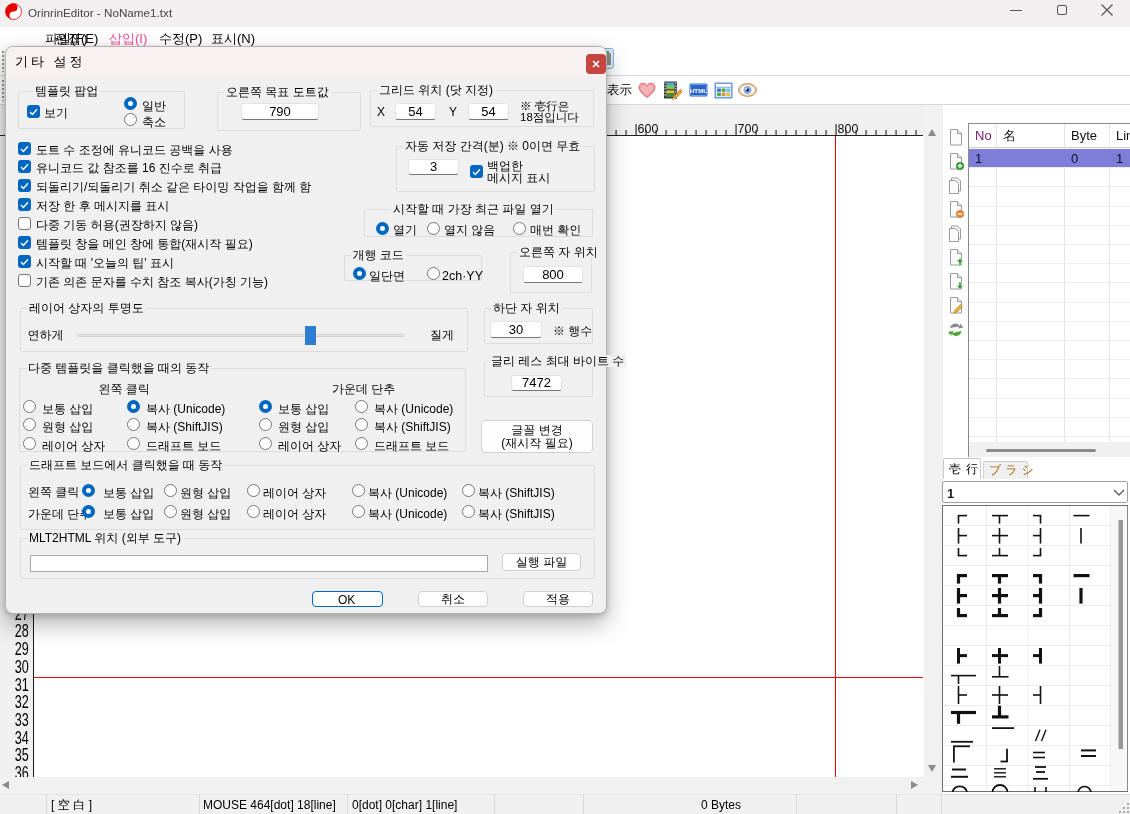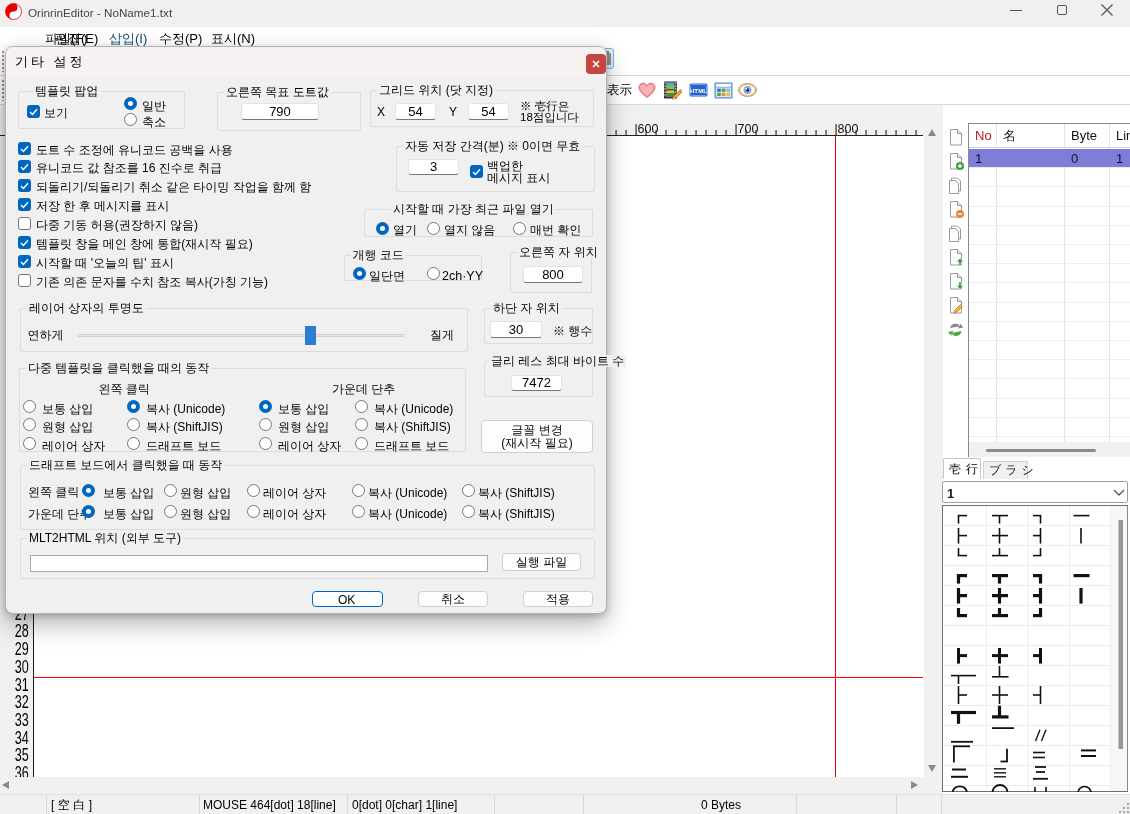--- a/index.html
+++ b/index.html
@@ -25,21 +25,21 @@
 </svg>
 <div class="t" style="left:28px;top:7px;font-size:11.7px;color:#454545;">OrinrinEditor - NoName1.txt</div>
 <div class="a" style="left:1010px;top:10px;width:12px;height:1.4px;background:#555"></div>
 <div class="a" style="left:1057px;top:5px;width:10px;height:10px;border:1.3px solid #555;border-radius:2px"></div>
 <svg style="left:1101px;top:4px" width="12" height="12" viewBox="0 0 12 12">
 <path d="M0.5 0.5 L11.5 11.5 M11.5 0.5 L0.5 11.5" stroke="#555" stroke-width="1.2"></path>
   </svg>
 <div class="a" style="left:0;top:27px;width:1130px;height:21px;background:#fff"></div>
 <div class="t" style="left:8px;top:32px;font-size:13px;color:#000;margin-left:37px;">파일(F)</div>
 <div class="t" style="left:55px;top:32px;font-size:13px;color:#000;">편집(E)</div>
-<div class="t" style="left:109px;top:32px;font-size:13px;color:#0c4a6e;">삽입(I)</div>
+<div class="t" style="left:109px;top:32px;font-size:13px;color:#ec4899;">삽입(I)</div>
 <div class="t" style="left:159px;top:32px;font-size:13px;color:#000;">수정(P)</div>
 <div class="t" style="left:211px;top:32px;font-size:13px;color:#000;">표시(N)</div>
 <div class="a" style="left:0;top:48px;width:1130px;height:27px;background:#fff"></div>
 <div class="a" style="left:0;top:75px;width:1130px;height:1px;background:#d8d8d8"></div>
 <div class="a" style="left:0;top:76px;width:1130px;height:29px;background:#fff"></div>
 <div class="a" style="left:0;top:104px;width:1130px;height:1px;background:#d8d8d8"></div>
 <div class="a" style="left:2px;top:51px;width:2px;height:21px;background-image:repeating-linear-gradient(#9a9a9a 0 2px,transparent 2px 4px)"></div>
 <div class="a" style="left:2px;top:80px;width:2px;height:21px;background-image:repeating-linear-gradient(#9a9a9a 0 2px,transparent 2px 4px)"></div>
 <div class="a" style="left:603px;top:48px;width:11px;height:21px;border:1px solid #7fb2e5;background:#e0eefa;border-radius:3px"></div>
 <div class="a" style="left:605px;top:53px;width:6px;height:12px;background:#93938c;border-radius:1px"></div>
@@ -275,21 +275,21 @@
     <path d="M3.5 1.5 L10.5 1.5 L14.5 5.5 L14.5 17 L3.5 17 Z" fill="#fcfcfc" stroke="#9a9a9a" stroke-width="1"></path>
     <path d="M10.5 1.5 L10.5 5.5 L14.5 5.5" fill="#eee" stroke="#9a9a9a" stroke-width="1"></path>
     <path d="M13.5 8.5 L8 14 L6.8 17.2 L10 16 L15.5 10.5 Z" fill="#e8b23d" stroke="#b77b22" stroke-width="0.7"></path>
   </svg>
 <svg style="left:947px;top:321px" width="18" height="19" viewBox="0 0 18 19">
     <path d="M3 7 A5.5 5.5 0 0 1 13 5 L13 2.5 L16.5 6.5 L11 7.5 L12 5.5" fill="#8a8a8a"></path>
 <path d="M14.5 10 A5.5 5.5 0 0 1 4.5 12.5 L4.5 15 L1 11 L6.5 10 L5.5 12" fill="#4aa83a"></path>
   </svg>
 <div class="a" style="left:968px;top:123px;width:162px;height:334px;border:1px solid #8a8a8a;border-right:none;background:#fff"></div>
 <div class="a" style="left:969px;top:124px;width:161px;height:24px;background:#fff;border-bottom:1px solid #d0d0d0"></div>
-<div class="t" style="left:975px;top:129px;font-size:13px;color:#b91c1c;text-align:center;">No</div>
+<div class="t" style="left:975px;top:129px;font-size:13px;color:#701a75;text-align:center;">No</div>
 <div class="t" style="left:1003px;top:129px;font-size:13px;color:#111;">名</div>
 <div class="t" style="left:1071px;top:129px;font-size:13px;color:#111;">Byte</div>
 <div class="t" style="left:1116px;top:129px;font-size:13px;color:#111;">Lin</div>
 <div class="a" style="left:996px;top:124px;width:1px;height:318px;background:#e4e4e4"></div>
 <div class="a" style="left:1064px;top:124px;width:1px;height:318px;background:#e4e4e4"></div>
 <div class="a" style="left:1109px;top:124px;width:1px;height:318px;background:#e4e4e4"></div>
 <div class="a" style="left:969px;top:148.8px;width:161px;height:18.4px;background:#7e7ed9"></div>
 <div class="t" style="left:975px;top:152px;font-size:13px;color:#101028;">1</div>
 <div class="t" style="left:1071px;top:152px;font-size:13px;color:#101028;">0</div>
 <div class="t" style="left:1116px;top:152px;font-size:13px;color:#101028;">1</div>
@@ -306,21 +306,21 @@
 <div class="a" style="left:969px;top:359.2px;width:161px;height:1px;background:#ededed"></div>
 <div class="a" style="left:969px;top:378.4px;width:161px;height:1px;background:#ededed"></div>
 <div class="a" style="left:969px;top:397.6px;width:161px;height:1px;background:#ededed"></div>
 <div class="a" style="left:969px;top:416.8px;width:161px;height:1px;background:#ededed"></div>
 <div class="a" style="left:969px;top:436.0px;width:161px;height:1px;background:#ededed"></div>
 <div class="a" style="left:969px;top:442px;width:161px;height:15px;background:#f0f0f0"></div>
 <div class="a" style="left:986px;top:448.5px;width:110px;height:3.5px;background:#8a8a8a;border-radius:2px"></div>
 <div class="a" style="left:943px;top:458px;width:38px;height:21px;background:#fff;border:1px solid #c8c8c8;border-bottom:none;border-radius:2px 2px 0 0"></div>
 <div class="t" style="left:949px;top:463px;font-size:12px;color:#000;letter-spacing:5px">壱行</div>
 <div class="a" style="left:983px;top:461px;width:45px;height:18px;background:#f0f0f0;border:1px solid #d0d0d0;border-bottom:none;border-radius:2px 2px 0 0"></div>
-<div class="t" style="left:989px;top:464px;font-size:12px;color:#0f172a;letter-spacing:4px">ブラシ</div>
+<div class="t" style="left:989px;top:464px;font-size:12px;color:#a16207;letter-spacing:4px">ブラシ</div>
 <div class="a" style="left:942px;top:481px;width:186px;height:22px;background:#fff;border:1px solid #a0a0a0;border-radius:2px"></div>
 <div class="t" style="left:947px;top:487px;font-size:13px;color:#1a1a2e;"><b>1</b></div>
 <svg style="left:1113px;top:489px" width="12" height="7" viewBox="0 0 12 7">
     <path d="M1 1 L6 6 L11 1" fill="none" stroke="#555" stroke-width="1.3"></path>
   </svg>
 <svg style="left:942px;top:505px" width="186" height="287" viewBox="0 0 186 287">
     <rect x="0.5" y="0.5" width="185" height="286" fill="#fff" stroke="#6e6e6e" stroke-width="1"></rect>
     <rect x="1" y="20" width="167" height="1" fill="#ececec"></rect>
     <rect x="1" y="40" width="167" height="1" fill="#ececec"></rect>
     <rect x="1" y="60" width="167" height="1" fill="#ececec"></rect>

